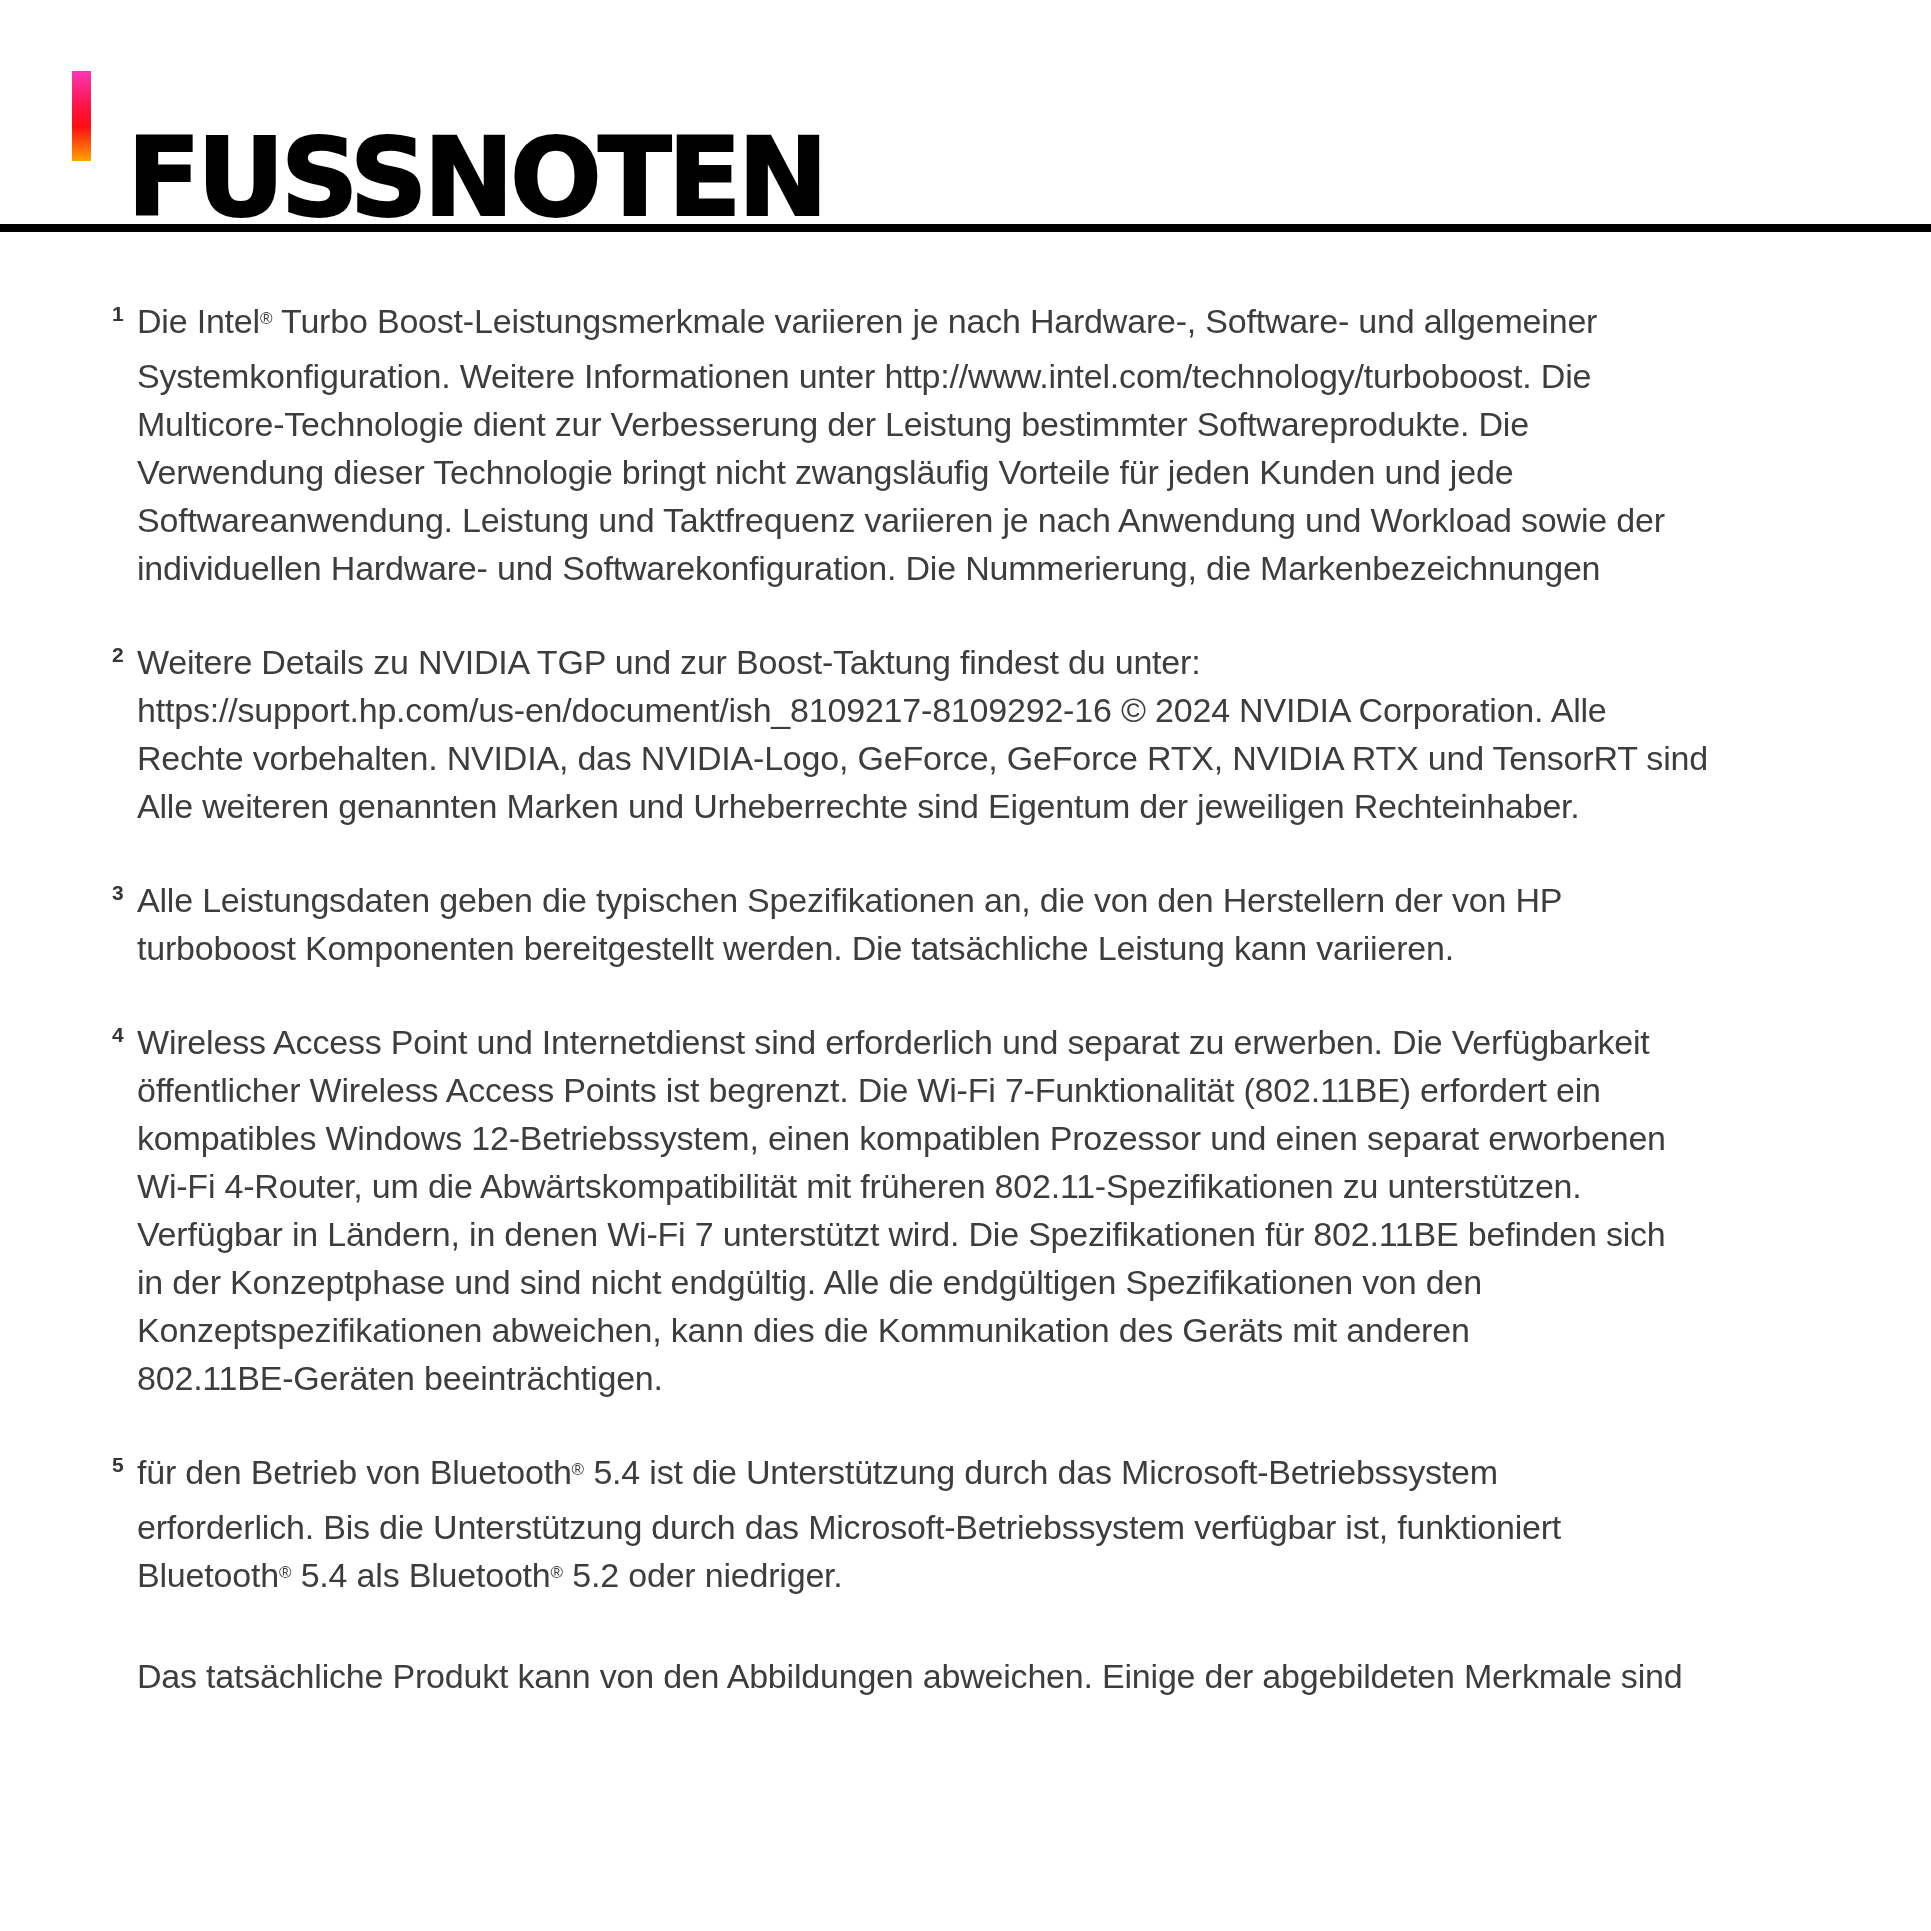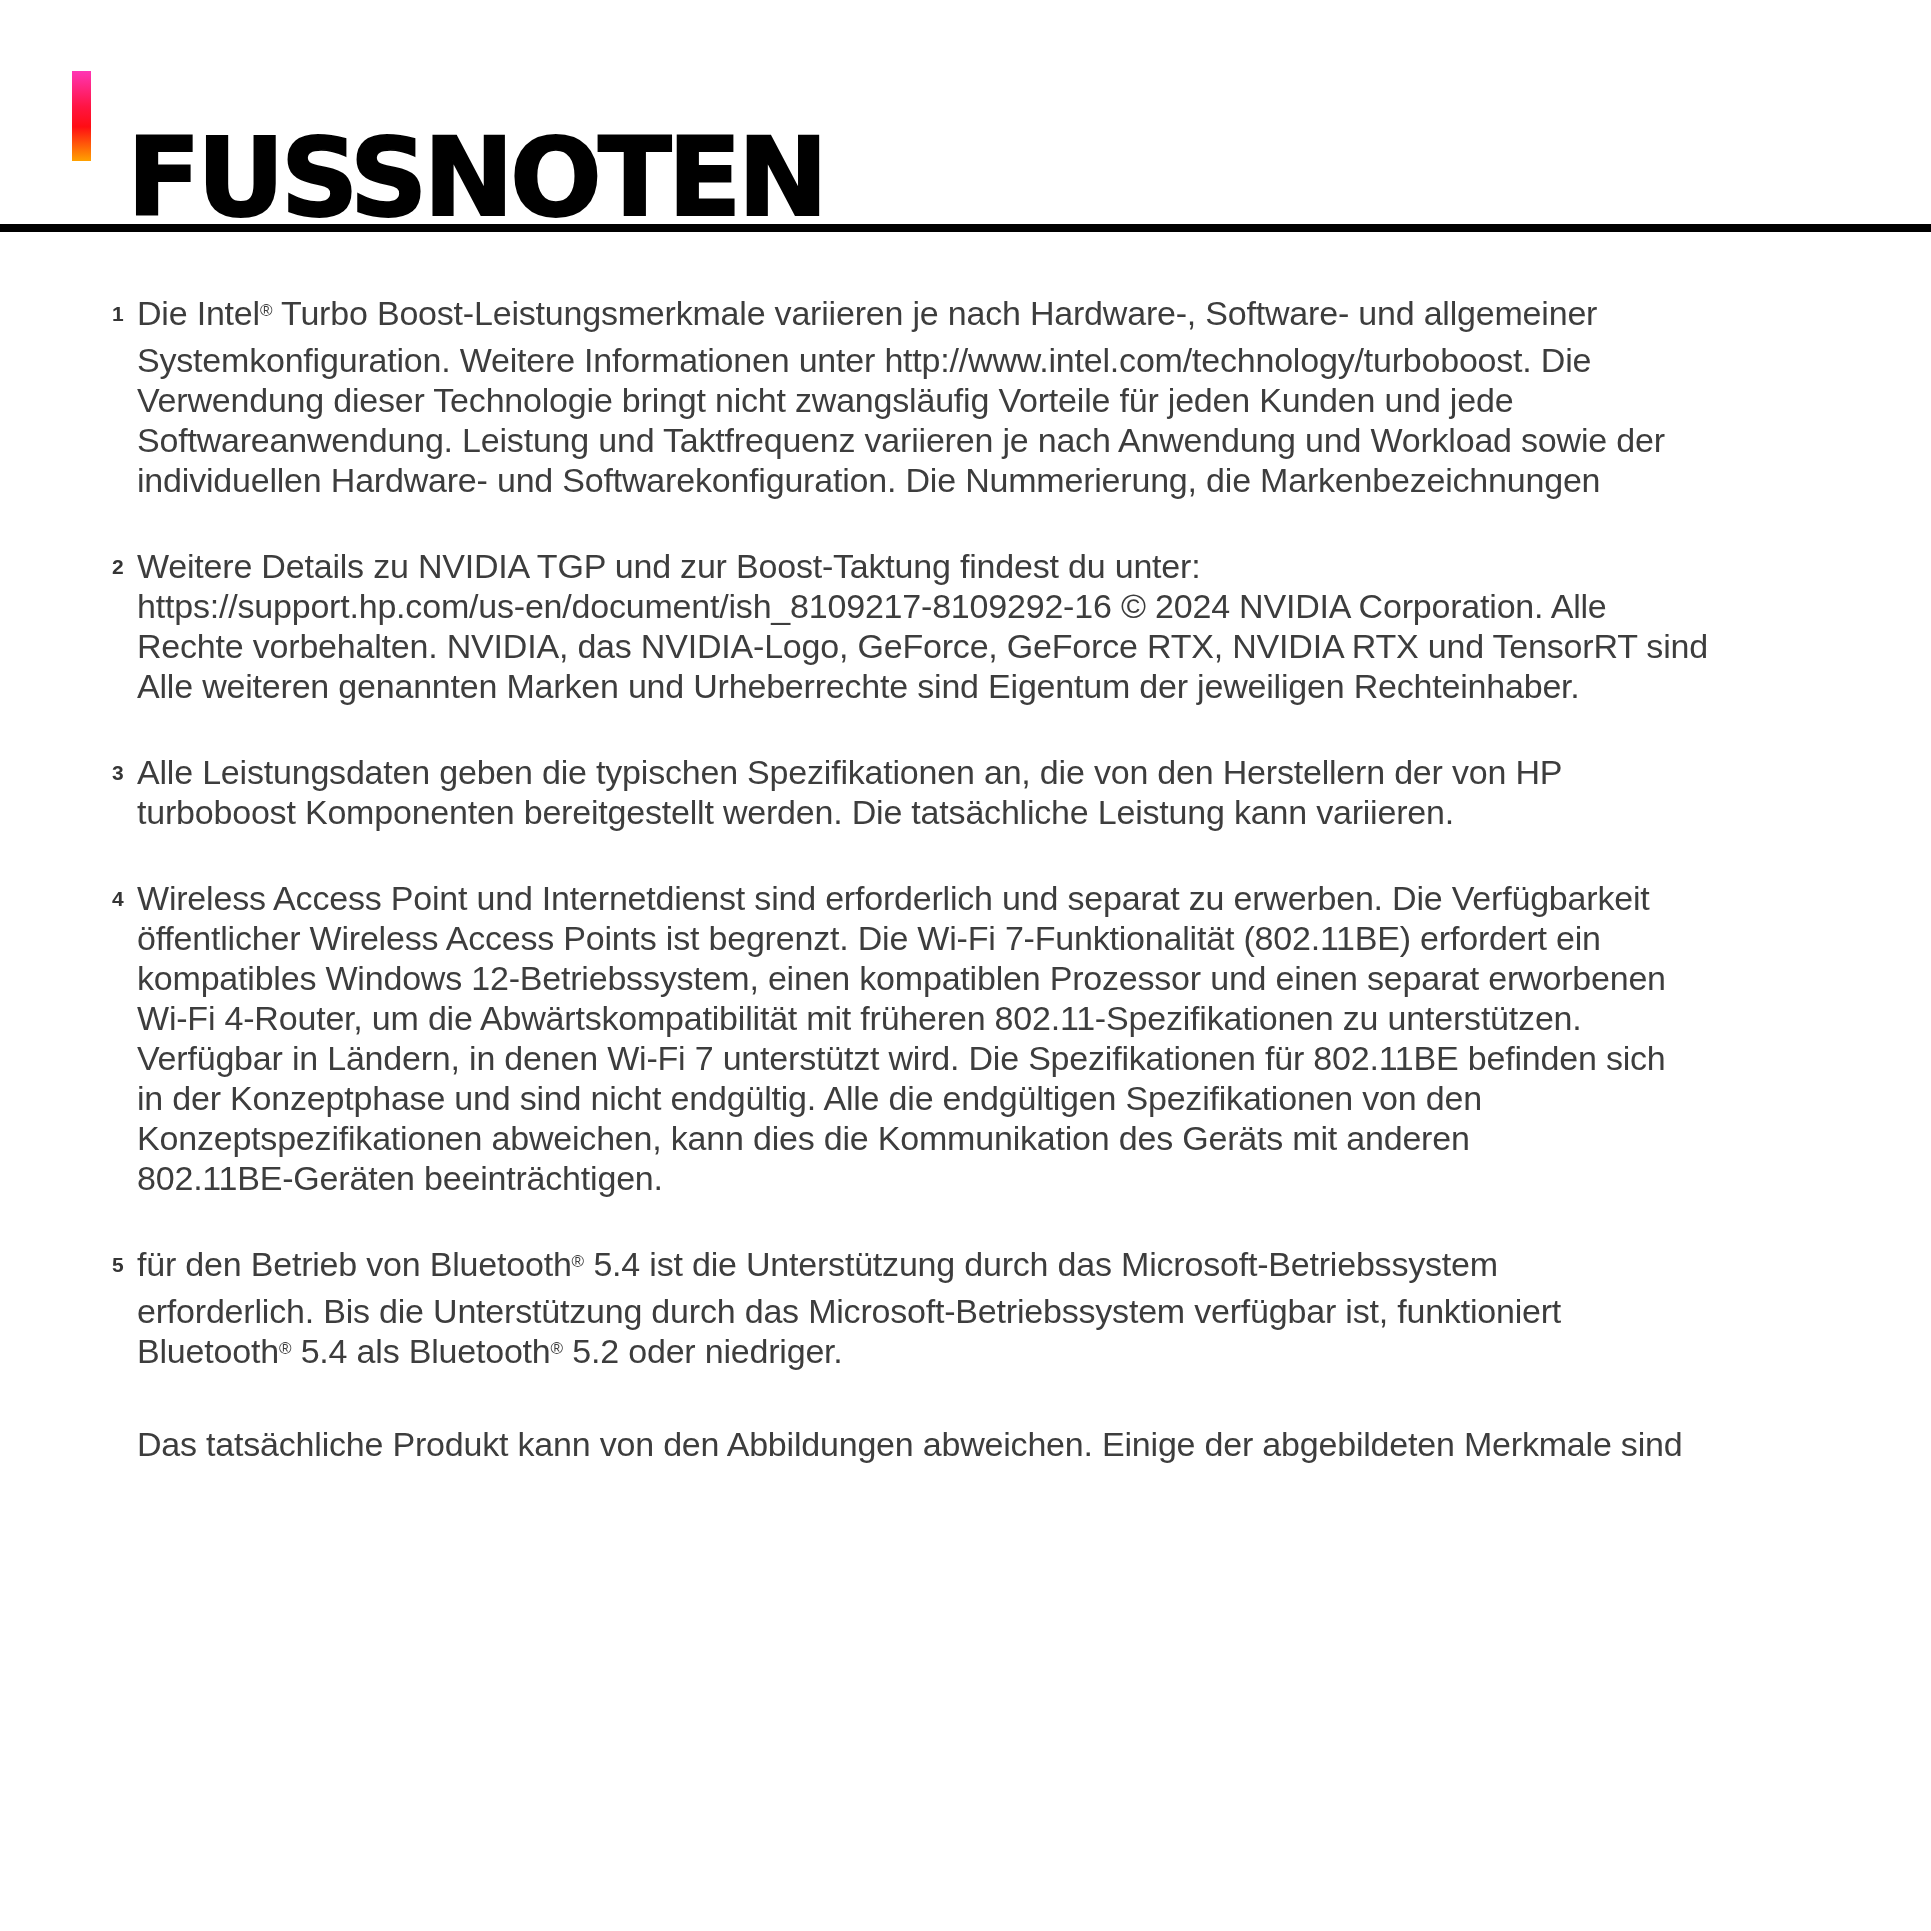--- a/index.html
+++ b/index.html
@@ -52,21 +52,21 @@
   }
   .footnote { display: flex; margin-bottom: 46px; }
   .fn-num {
     flex: 0 0 25px;
     font-size: 21px;
     font-weight: 700;
     color: #353535;
     padding-top: 1px;
   }
   .fn-lines { flex: 1 1 auto; min-width: 0; }
-  .line { white-space: nowrap; }
+  .line { white-space: nowrap; margin-top: 8px; }
   sup.reg {
     font-size: 0.5em;
     letter-spacing: 0;
     position: relative;
     top: -0.55em;
     vertical-align: baseline;
   }
 </style>
 </head>
 <body>
@@ -80,20 +80,21 @@
 
   <div class="rule"></div>
 
   <div class="content">
 
   <div class="footnote">
         <span class="fn-num">1</span>
         <div class="fn-lines">
           <div class="line">Die Intel<sup class="reg">®</sup> Turbo Boost-Leistungsmerkmale variieren je nach Hardware-, Software- und allgemeiner</div>
           <div class="line">Systemkonfiguration. Weitere Informationen unter http://www.intel.com/technology/turboboost. Die</div>
+          <div class="line">Multicore-Technologie dient zur Verbesserung der Leistung bestimmter Softwareprodukte. Die</div>
           <div class="line">Verwendung dieser Technologie bringt nicht zwangsläufig Vorteile für jeden Kunden und jede</div>
           <div class="line">Softwareanwendung. Leistung und Taktfrequenz variieren je nach Anwendung und Workload sowie der</div>
           <div class="line">individuellen Hardware- und Softwarekonfiguration. Die Nummerierung, die Markenbezeichnungen</div>
         </div>
       </div>
       <div class="footnote">
         <span class="fn-num">2</span>
         <div class="fn-lines">
           <div class="line">Weitere Details zu NVIDIA TGP und zur Boost-Taktung findest du unter:</div>
           <div class="line">https://support.hp.com/us-en/document/ish_8109217-8109292-16 © 2024 NVIDIA Corporation. Alle</div>

